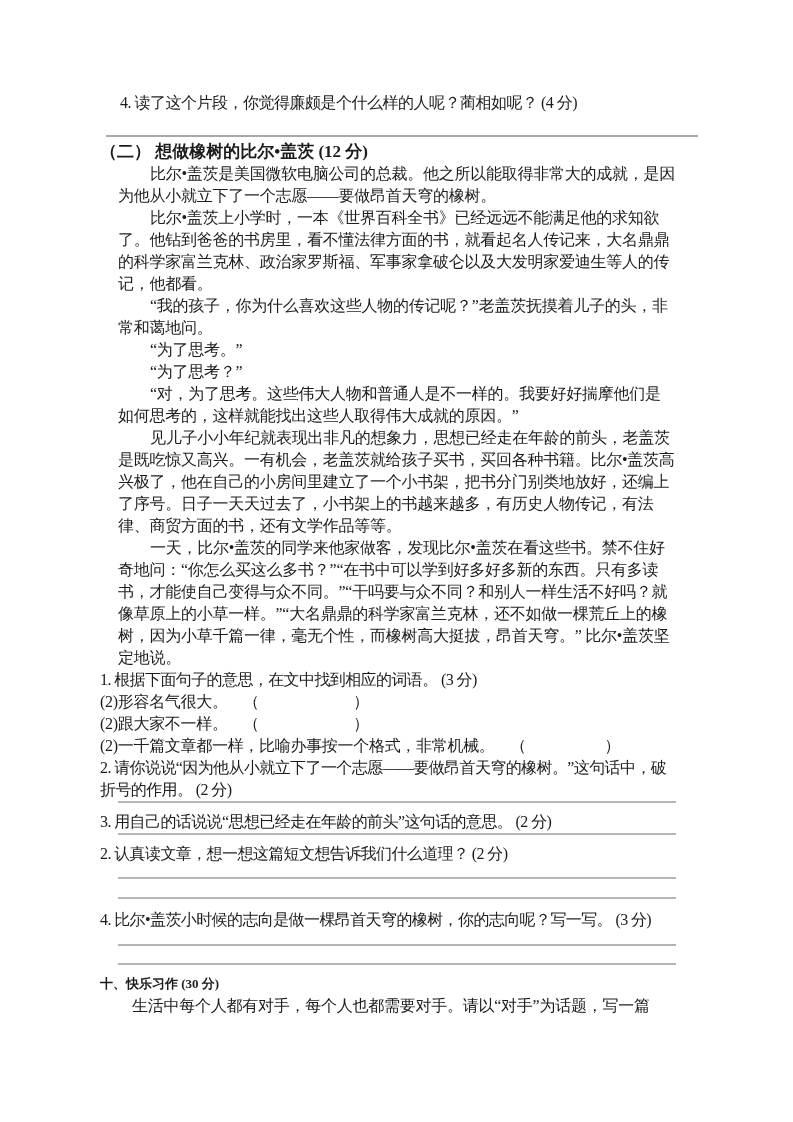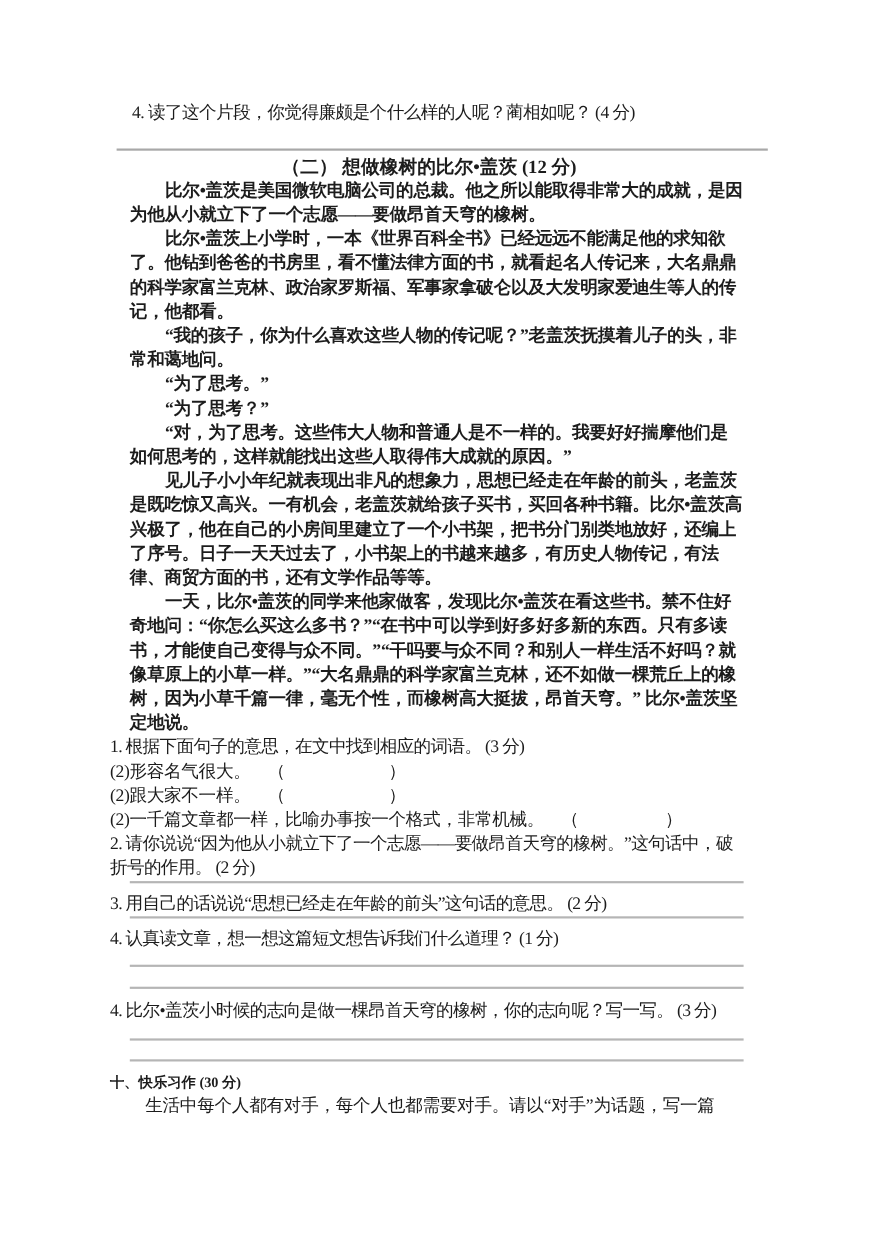--- a/index.html
+++ b/index.html
@@ -14,26 +14,26 @@
   .content{
     position:absolute;left:100px;top:92px;width:580px;
     font-size:16px;line-height:22px;
   }
   .prev-q{padding-left:20px;letter-spacing:-0.5px;}
   .divider{
     border:0;border-top:2px solid #a8a8a8;
     margin:21px 0 4px 6px;width:592px;
   }
   .section-title{
-    margin:0;text-align:center;
+    margin:0;
     font-size:17px;font-weight:bold;line-height:22px;
     letter-spacing:0;
   }
   .passage{padding-left:18px;width:558px;}
-  .passage p{margin:0;text-indent:2em;letter-spacing:-0.25px;font-weight:bold;}
+  .passage p{margin:0;text-indent:2em;letter-spacing:-0.25px;}
   .q{margin:0;letter-spacing:-0.6px;}
   .q-item{margin:0;letter-spacing:-0.3px;}
   .ansline{
     height:0;border-bottom:2px solid #b5b5b5;
     margin:0 0 8px 18px;width:558px;
   }
   .mt12{margin-top:12px;}
   .mt18{margin-top:18px;margin-bottom:10px;}
   .mt13{margin-top:13px;}
   .mt17{margin-top:17px;margin-bottom:8px;}
@@ -70,21 +70,21 @@
       <div class="q-item">(2)形容名气很大。　（　　　　　　）</div>
       <div class="q-item">(2)跟大家不一样。　（　　　　　　）</div>
       <div class="q-item">(2)一千篇文章都一样，比喻办事按一个格式，非常机械。　（　　　　　）</div>
 
       <div class="q">2. 请你说说“因为他从小就立下了一个志愿——要做昂首天穹的橡树。”这句话中，破折号的作用。 (2 分)</div>
       <div class="ansline"></div>
 
       <div class="q">3. 用自己的话说说“思想已经走在年龄的前头”这句话的意思。 (2 分)</div>
       <div class="ansline"></div>
 
-      <div class="q">4. 认真读文章，想一想这篇短文想告诉我们什么道理？ (1 分)</div>
+      <div class="q">2. 认真读文章，想一想这篇短文想告诉我们什么道理？ (2 分)</div>
       <div class="ansline mt12"></div>
       <div class="ansline mt18"></div>
 
       <div class="q">4. 比尔•盖茨小时候的志向是做一棵昂首天穹的橡树，你的志向呢？写一写。 (3 分)</div>
       <div class="ansline mt13"></div>
       <div class="ansline mt17"></div>
     </div>
 
     <h3 class="writing-title">十、快乐习作 (30 分)</h3>
     <p class="writing-intro">生活中每个人都有对手，每个人也都需要对手。请以“对手”为话题，写一篇</p>

